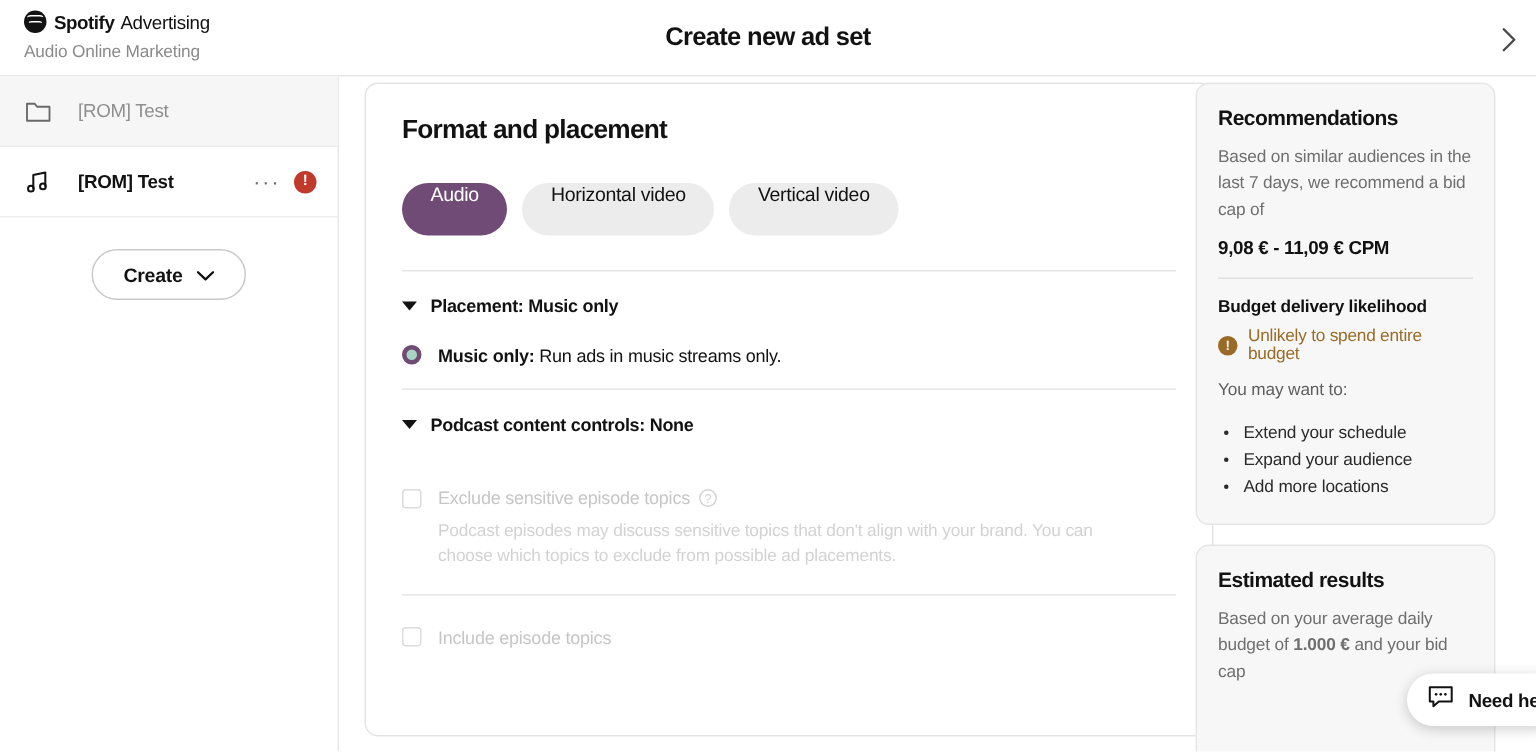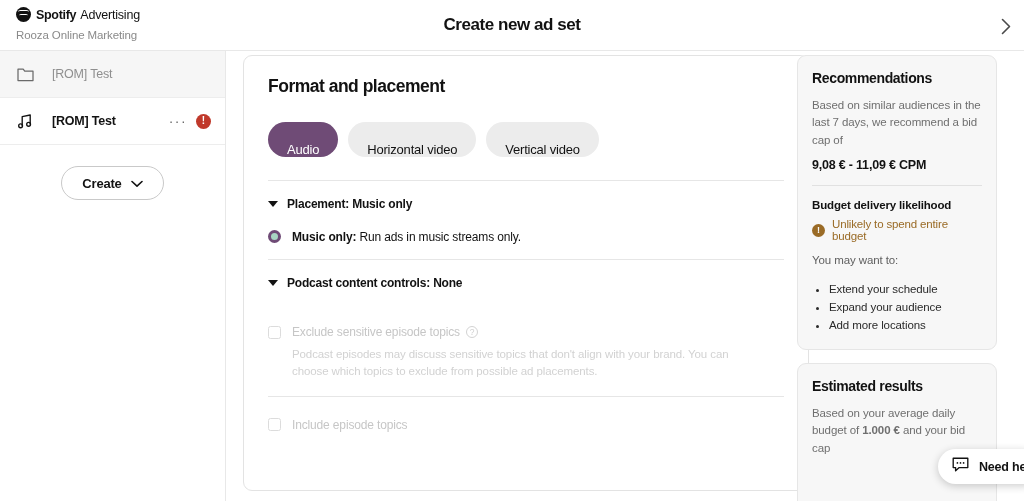--- a/index.html
+++ b/index.html
@@ -208,21 +208,21 @@
   #format-pills {
     display: flex;
     gap: 10px;
     margin-bottom: 23px;
   }
   .pill {
     height: 35px;
     padding: 0 19px;
     border-radius: 18px;
     display: flex;
-    align-items: flex-end;
+    align-items: flex-start;
     font-size: 13px;
     letter-spacing: -0.2px;
     cursor: pointer;
     white-space: nowrap;
   }
   .pill.selected {
     background: #6f4b76;
     color: #ffffff;
     font-weight: 400;
   }
@@ -483,21 +483,21 @@
 <div id="app">
 
   <div id="header">
 
     <div class="brand-block">
       <div class="brand-row">
         <span class="spotify-mark"></span>
         <span class="brand-spotify">Spotify</span>
         <span class="brand-advertising">Advertising</span>
       </div>
-      <div class="brand-account">Rooza Online Marketing</div>
+      <div class="brand-account">Audio Online Marketing</div>
     </div>
 
     <div id="header-title">Create new ad set</div>
 
     <div id="header-close">
       <svg width="11" height="17" viewBox="0 0 11 17" aria-hidden="true">
         <path d="M1.5 1.5 L8.5 8.5 L1.5 15.5" fill="none" stroke="#4a4a4a" stroke-width="1.6" stroke-linecap="round" stroke-linejoin="round"></path>
       </svg>
     </div>
   </div>

